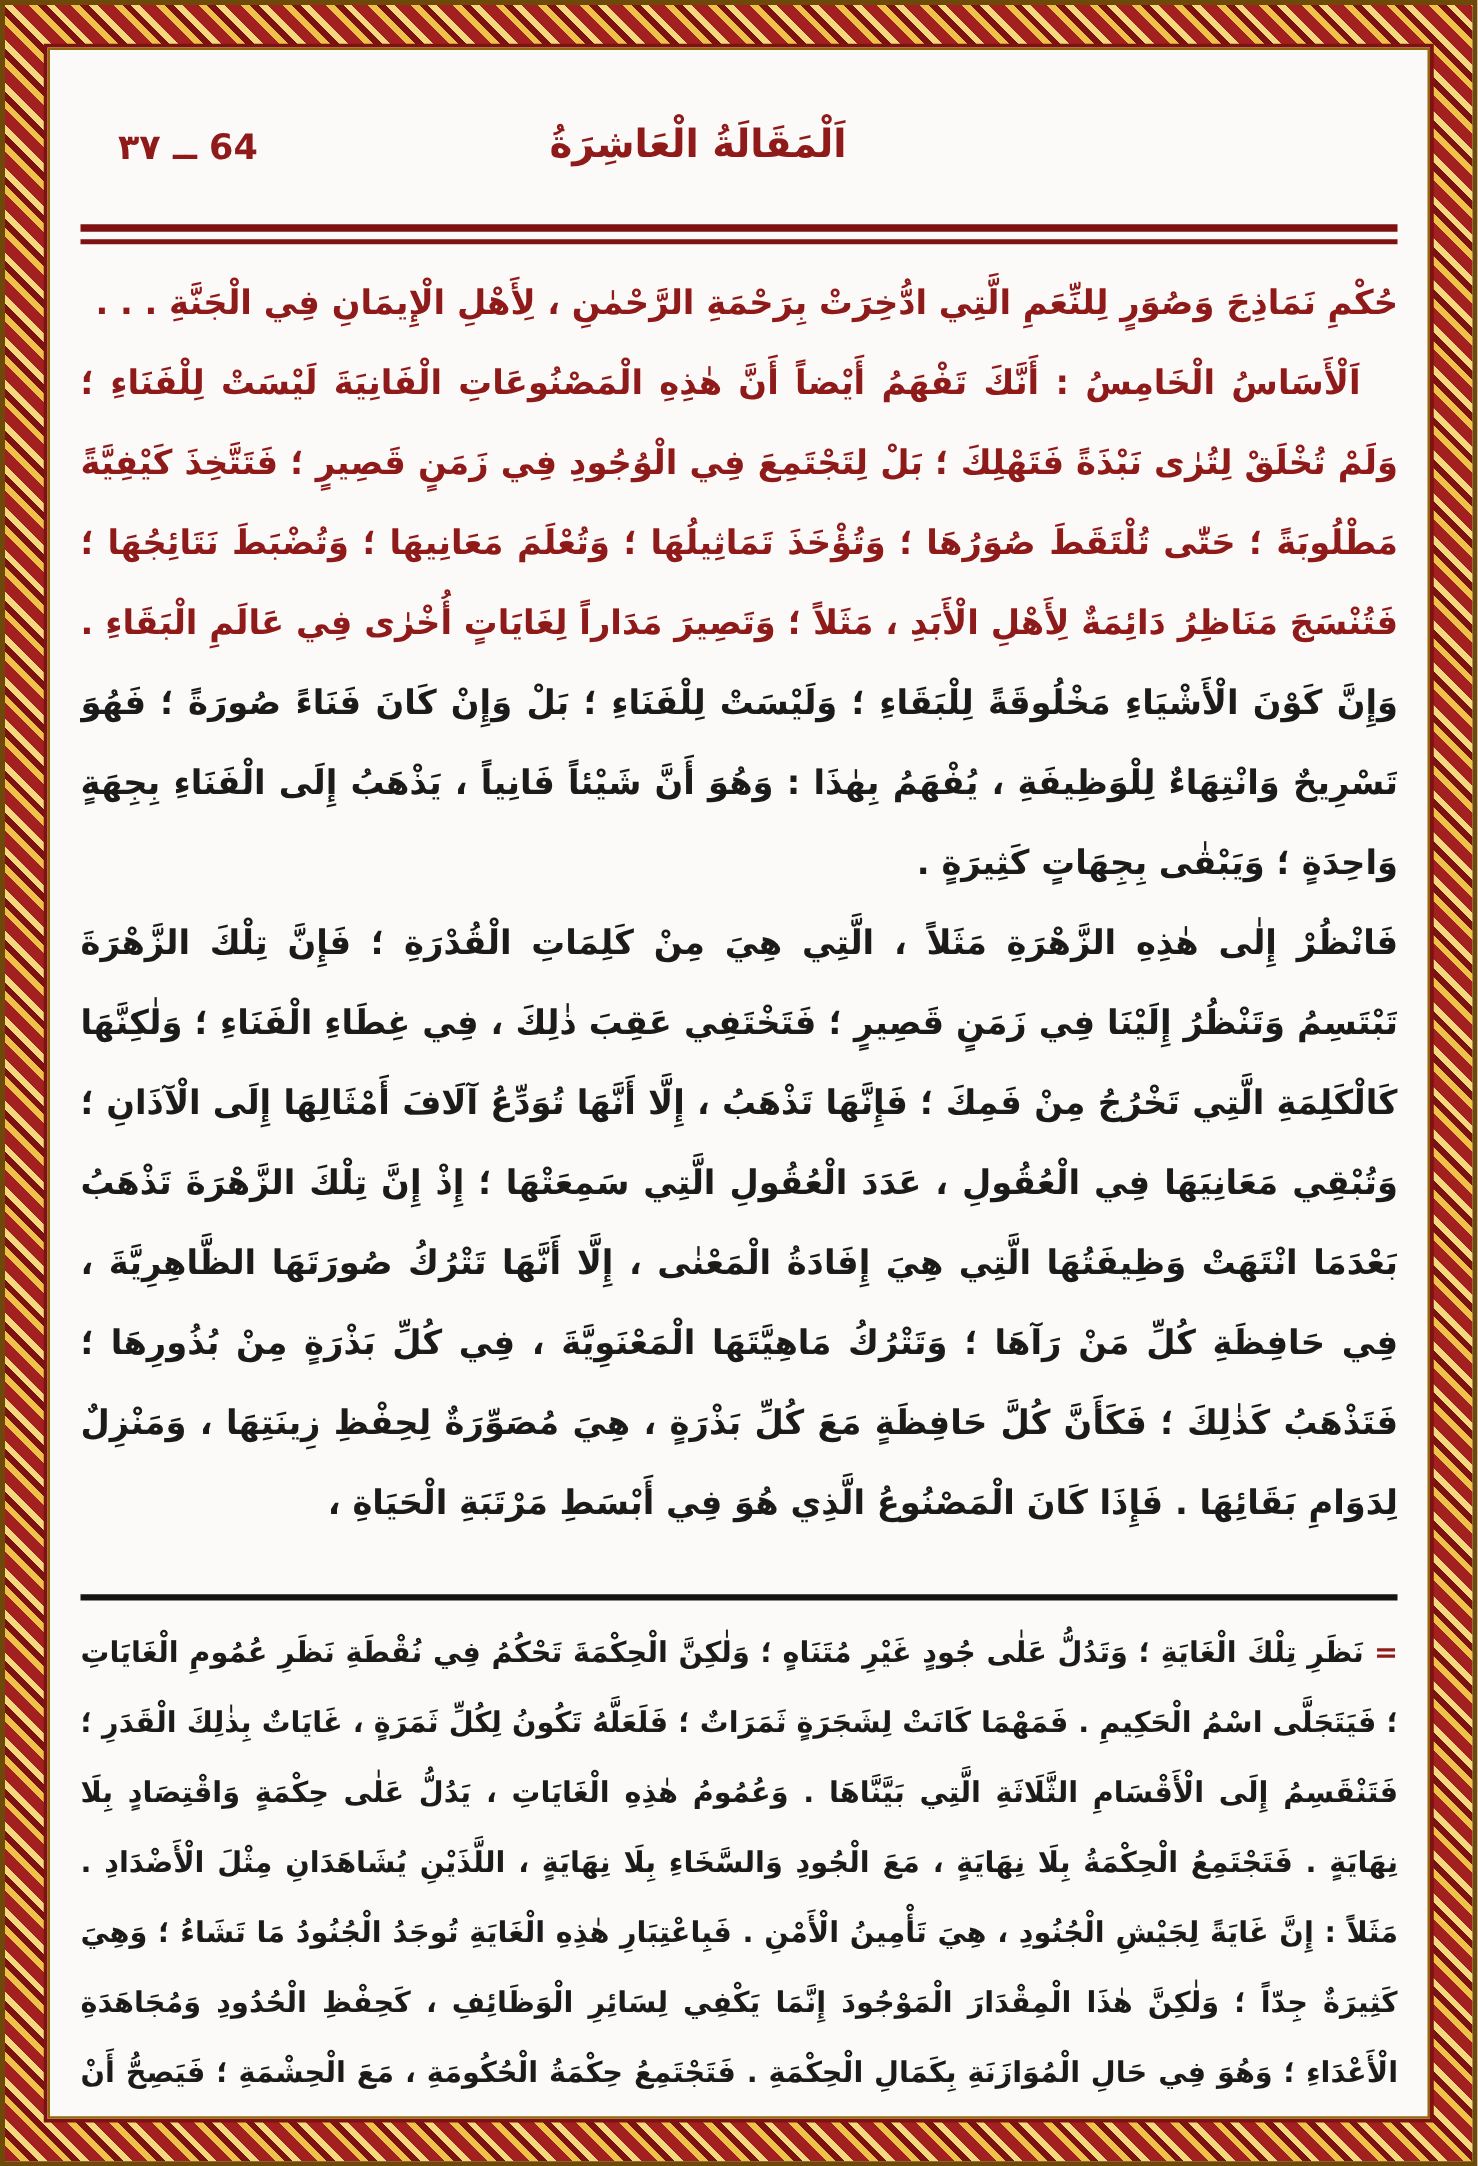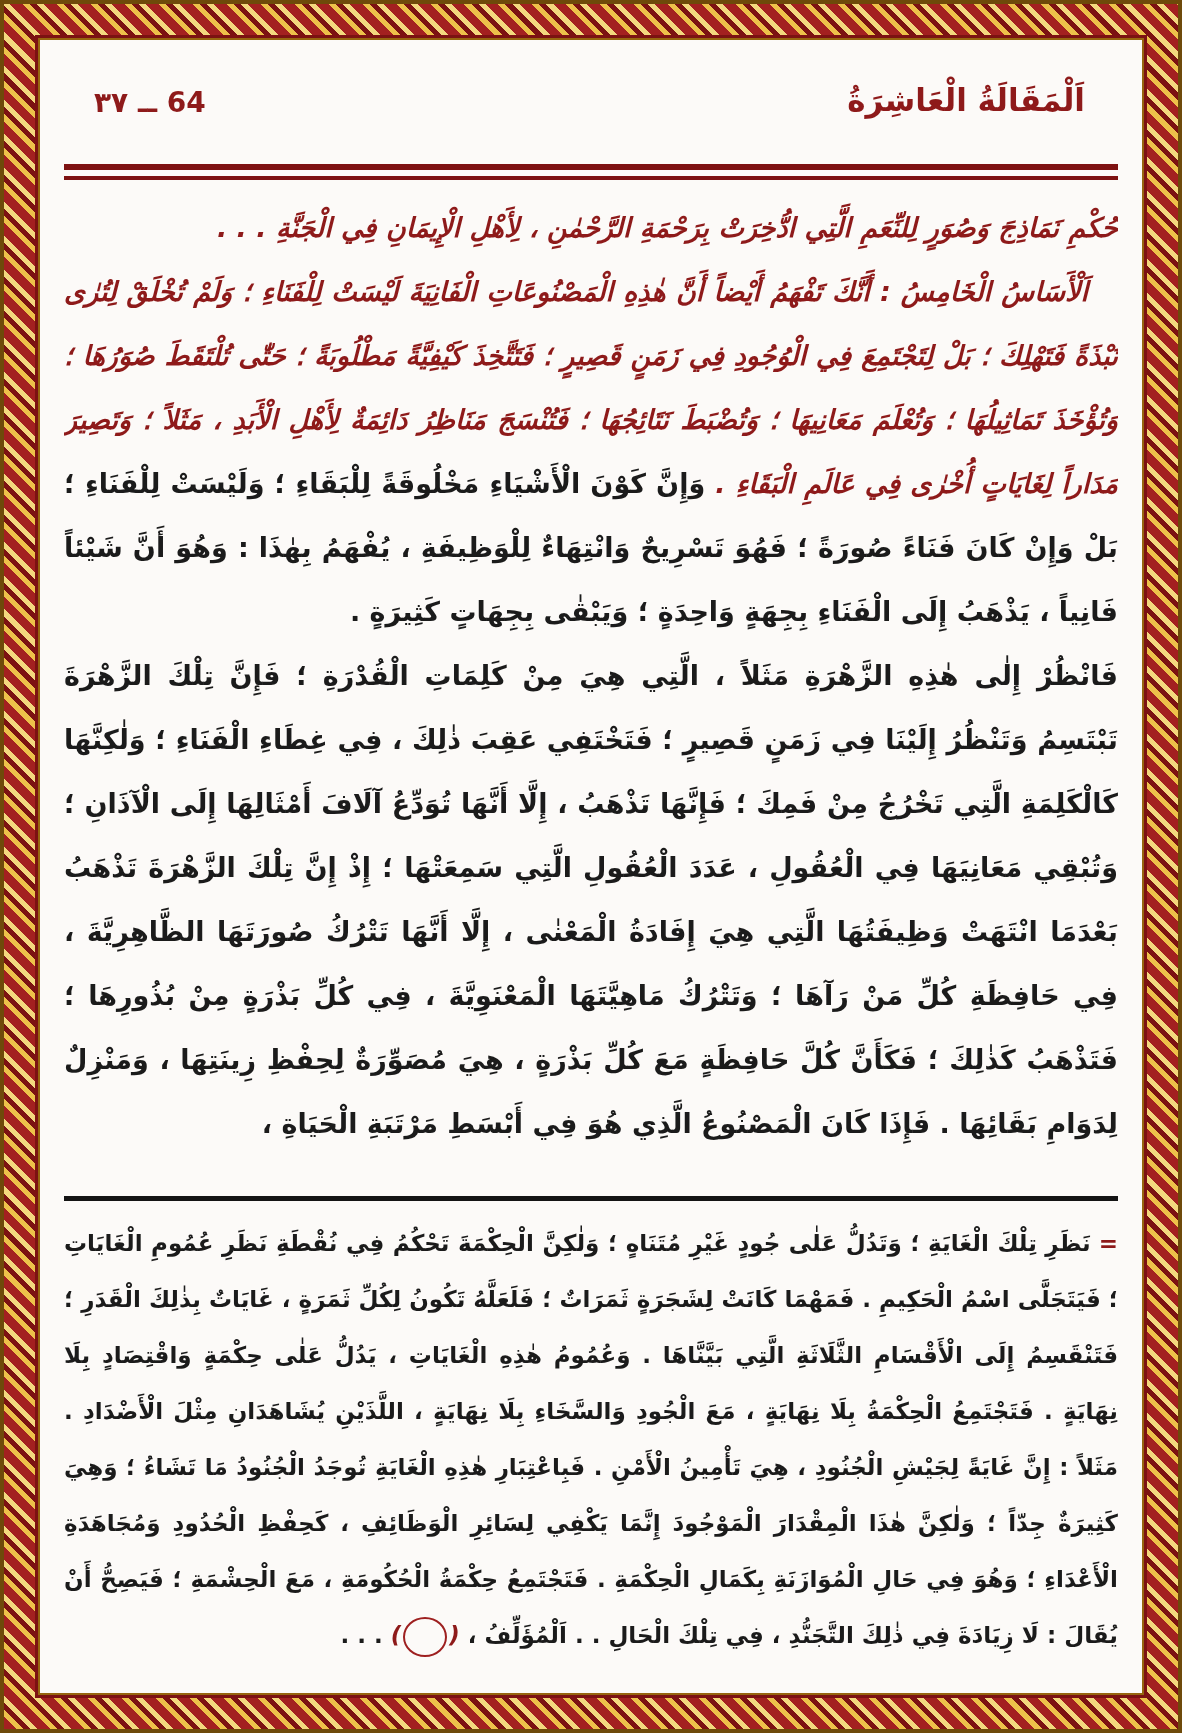--- a/index.html
+++ b/index.html
@@ -23,26 +23,27 @@
     background:#fcfaf8;
     border:2px solid #96650f;
     box-shadow:0 0 0 3px #7c1212;
   }
   .content{
     position:absolute;
     inset:54px 60px 40px 60px;
     overflow:hidden;
     color:#1b1b1b;
   }
-  .red{color:#8e1a1a;font-style:italic;}
+  .red{color:#8e1a1a;}
   header.page-head{
     position:relative;height:96px;
   }
   .title{
-    margin:0;padding-top:24px;
+    margin:15px;padding-top:24px;
+    text-align:center;
     font-size:31px;font-weight:bold;
     color:#8e1a1a;
     transform:translateX(-33px);
   }
   .page-number{
     position:absolute;top:28px;left:auto;right:auto;
     inset-inline-start:auto;inset-inline-end:30px;
     font-size:28px;font-weight:bold;color:#8e1a1a;
     letter-spacing:2px;
   }

